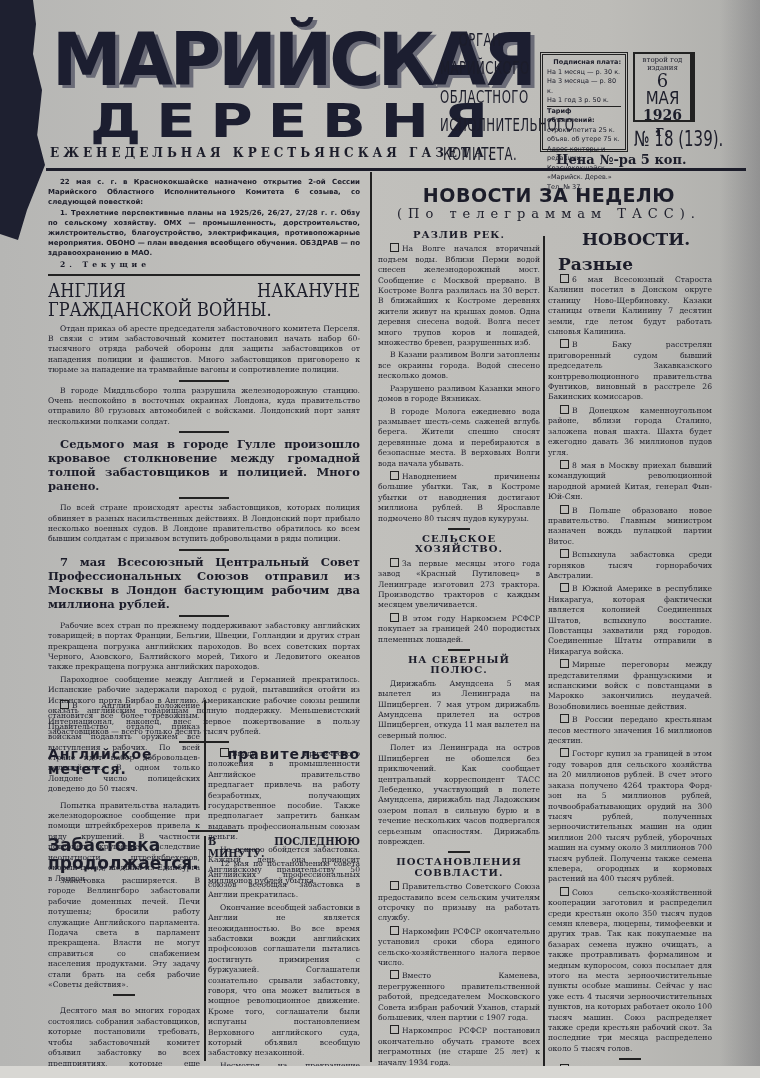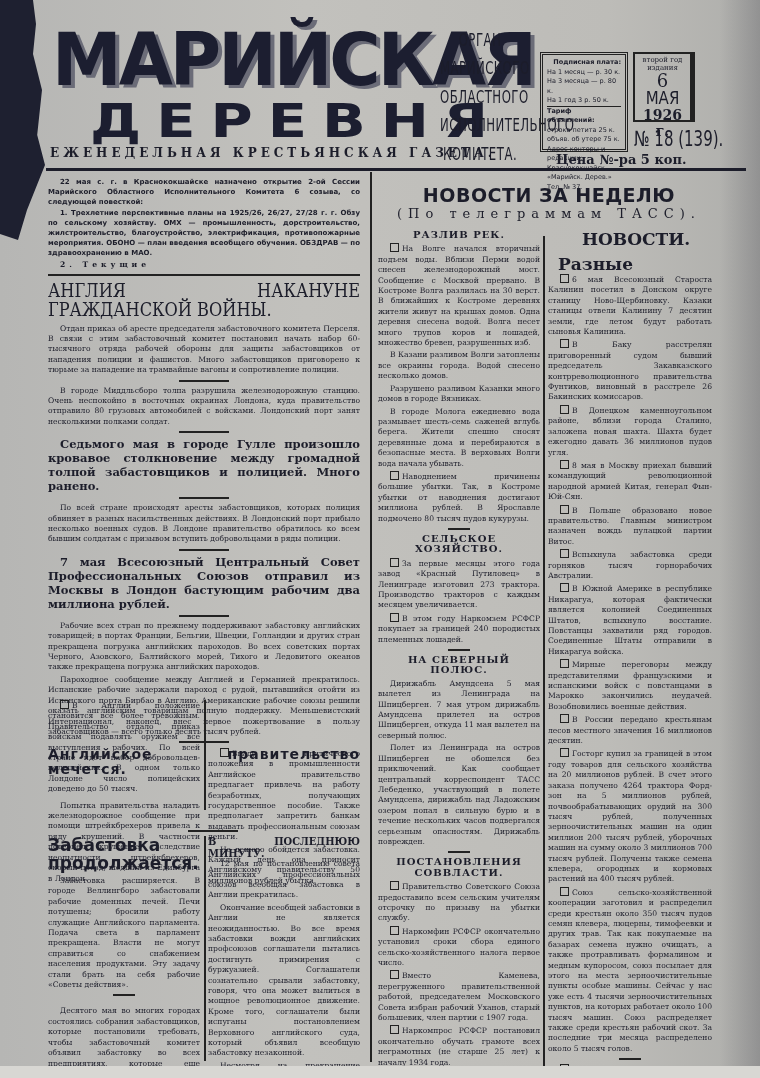--- a/index.html
+++ b/index.html
@@ -139,21 +139,21 @@
     <div class="sep" style="width:22px"></div>
     <div class="sect">СЕЛЬСКОЕ ХОЗЯЙСТВО.</div>
     <p><span class="box"></span><span>За первые месяцы этого года завод «Красный Путиловец» в Ленинграде изготовил 273 трактора. Производство тракторов с каждым месяцем увеличивается.</span></p>
     <p><span class="box"></span><span>В этом году Наркомзем РСФСР покупает за границей 240 породистых племенных лошадей.</span></p>
     <div class="sep" style="width:22px"></div>
     <div class="sect">НА СЕВЕРНЫЙ ПОЛЮС.</div>
     <p>Дирижабль Амундсена 5 мая вылетел из Ленинграда на Шпицберген. 7 мая утром дирижабль Амундсена прилетел на остров Шпицберген, откуда 11 мая вылетел на северный полюс.</p>
     <p>Полет из Ленинграда на остров Шпицберген не обошелся без приключений. Как сообщает центральный корреспондент ТАСС Лебеденко, участвующий в полете Амундсена, дирижабль над Ладожским озером попал в сильную бурю и в течение нескольких часов подвергался серьезным опасностям. Дирижабль поврежден.</p>
     <div class="sep" style="width:22px"></div>
     <div class="sect">ПОСТАНОВЛЕНИЯ СОВВЛАСТИ.</div>
-    <p><span class="box"></span><span>Правительство Советского Союза предоставило всем сельским учителям отсрочку по призыву на убытки службу.</span></p>
+    <p><span class="box"></span><span>Правительство Советского Союза предоставило всем сельским учителям отсрочку по призыву на работать службу.</span></p>
     <p><span class="box"></span><span>Наркомфин РСФСР окончательно установил сроки сбора единого сельско-хозяйственного налога первое число.</span></p>
     <p><span class="box"></span><span>Вместо Каменева, перегруженного правительственной работой, председателем Московского Совета избран рабочий Уханов, старый большевик, член партии с 1907 года.</span></p>
     <p><span class="box"></span><span>Наркомпрос РСФСР постановил окончательно обучать грамоте всех неграмотных (не старше 25 лет) к началу 1934 года.</span></p>
     <p><span class="box"></span><span>Совнарком РСФСР принял закон о новой квартирной плате. Закон внесен на утверждение ВЦИК'а. Ставка квартирной платы устанавливается от 1 руб. 20 коп. до 1 руб. 80 коп. за квадратную сажень. Рабочие и служащие будут пользоваться скидкой от 5 до 80 проц. в зависимости от величины заработной платы.</span></p>
 
   </div>
 
   <div class="vr" style="left:543px;top:236px;height:830px;"></div>
 
   <div class="col" style="left:548px;top:228px;width:164px;">

